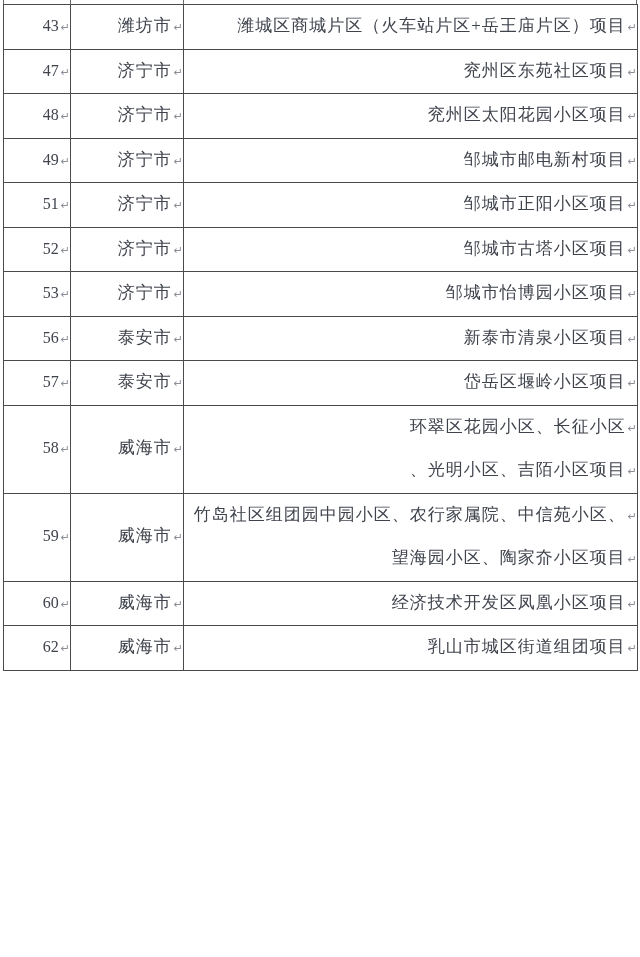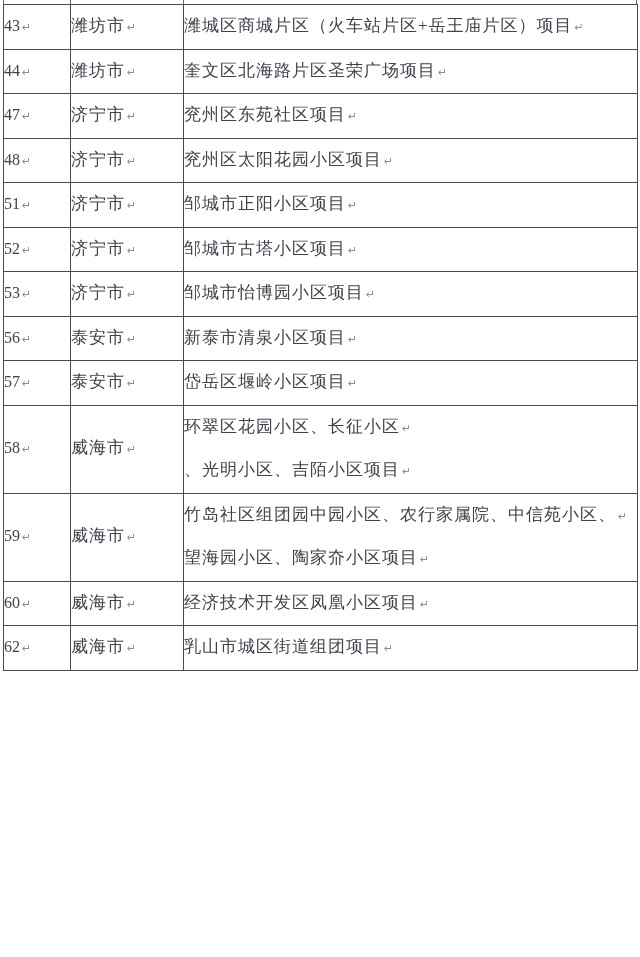--- a/index.html
+++ b/index.html
@@ -31,21 +31,21 @@
     position: absolute;
     left: 3px;
     top: 4px;
     width: 634px;
     border-collapse: collapse;
     table-layout: fixed;
   }
   .doc-table td {
     border: 1px solid #4a4a4a;
     padding: 0;
-    text-align: left;
+    text-align: right;
     vertical-align: middle;
     color: #3f434c;
     font-size: 17px;
     letter-spacing: 1px;
     background: #ffffff;
   }
   .doc-table col.c-no   { width: 67px; }
   .doc-table col.c-city { width: 113px; }
   .doc-table col.c-proj { width: 454px; }
   tr.row-single { height: 41.5px; }
@@ -87,49 +87,49 @@
           </td>
           <td>
             <span class="cell-line">潍坊市<span class="ret">↵</span></span>
           </td>
           <td>
             <span class="cell-line">潍城区商城片区（火车站片区+岳王庙片区）项目<span class="ret">↵</span></span>
           </td>
         </tr>
         <tr class="row-single">
           <td class="num-cell">
-            <span class="cell-line">44<span class="ret">↵</span></span>
-          </td>
-          <td>
-            <span class="cell-line">潍坊市<span class="ret">↵</span></span>
-          </td>
-          <td>
-            <span class="cell-line">奎文区北海路片区圣荣广场项目<span class="ret">↵</span></span>
-          </td>
-        </tr>
-        <tr class="row-single">
-          <td class="num-cell">
             <span class="cell-line">47<span class="ret">↵</span></span>
           </td>
           <td>
             <span class="cell-line">济宁市<span class="ret">↵</span></span>
           </td>
           <td>
             <span class="cell-line">兖州区东苑社区项目<span class="ret">↵</span></span>
           </td>
         </tr>
         <tr class="row-single">
           <td class="num-cell">
             <span class="cell-line">48<span class="ret">↵</span></span>
           </td>
           <td>
             <span class="cell-line">济宁市<span class="ret">↵</span></span>
           </td>
           <td>
             <span class="cell-line">兖州区太阳花园小区项目<span class="ret">↵</span></span>
+          </td>
+        </tr>
+        <tr class="row-single">
+          <td class="num-cell">
+            <span class="cell-line">49<span class="ret">↵</span></span>
+          </td>
+          <td>
+            <span class="cell-line">济宁市<span class="ret">↵</span></span>
+          </td>
+          <td>
+            <span class="cell-line">邹城市邮电新村项目<span class="ret">↵</span></span>
           </td>
         </tr>
         <tr class="row-single">
           <td class="num-cell">
             <span class="cell-line">51<span class="ret">↵</span></span>
           </td>
           <td>
             <span class="cell-line">济宁市<span class="ret">↵</span></span>
           </td>
           <td>

